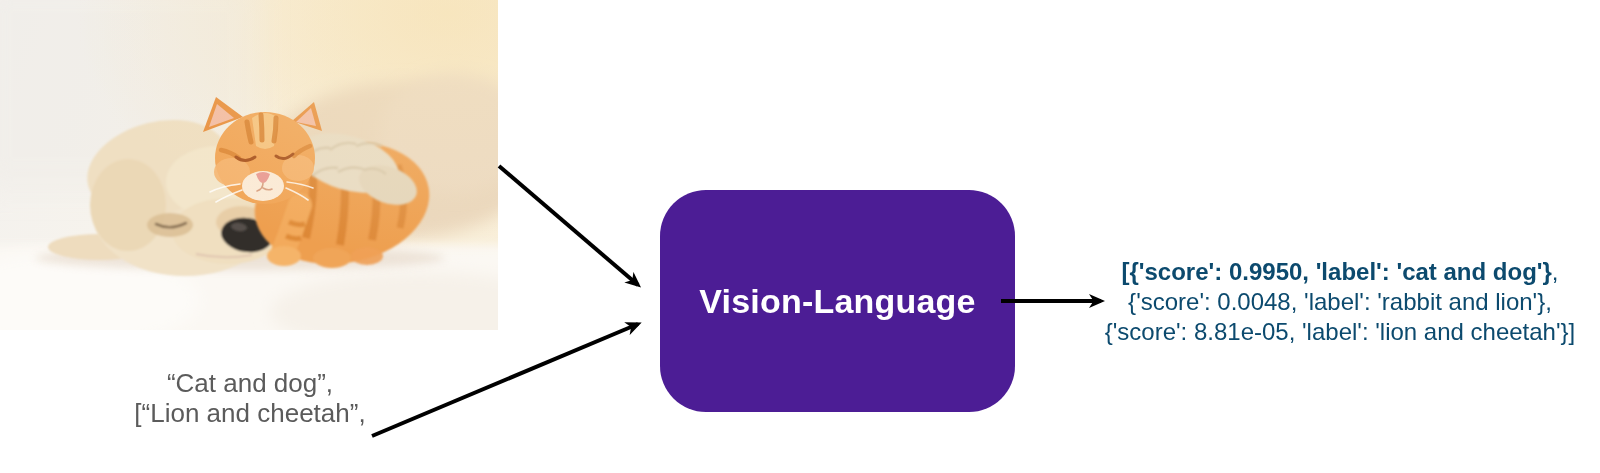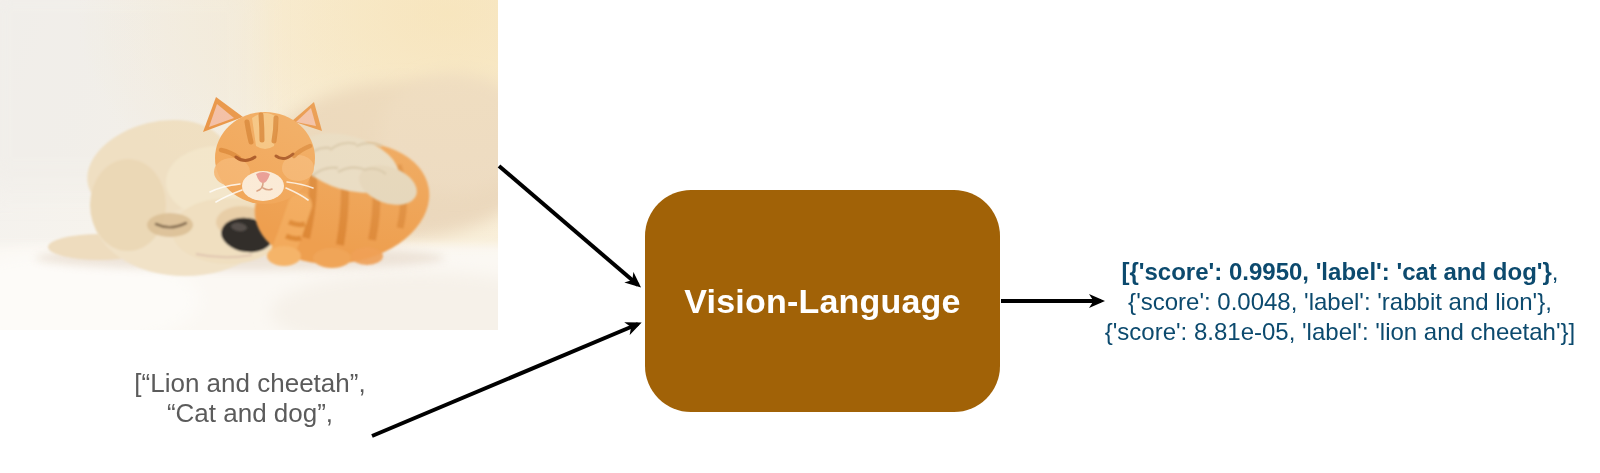--- a/index.html
+++ b/index.html
@@ -176,25 +176,25 @@
         <path d="M256,174 Q263,170 270,174 Q267,183 263,183 Q259,183 256,174 Z" fill="#e99b94"></path>
         <path d="M263,183 Q263,189 257,191 M263,188 Q268,191 272,189" stroke="#d9a183" stroke-width="1.6" fill="none" stroke-linecap="round"></path>
         <path d="M240,184 q-18,2 -30,8 M242,190 q-16,6 -26,12 M287,182 q16,2 26,6 M286,188 q14,6 22,12" stroke="#ffffff" stroke-width="1.6" fill="none" opacity="0.8" stroke-linecap="round"></path>
       </g>
 
       <rect width="498" height="330" fill="url(#glow)" opacity="0.45"></rect>
     </svg>
   </div>
 
   <div class="input-text" style="color: rgb(91, 91, 91);">
+    <div>“Cat and dog”,</div>
     <div>[“Lion and cheetah”,</div>
-    <div>“Cat and dog”,</div>
-  </div>
-
-  <div class="model-box" style="background: #a16207; color: rgb(255, 255, 255);">
+  </div>
+
+  <div class="model-box" style="background: #4c1d95; color: rgb(255, 255, 255); margin-left: 15px;">
     <div>
       <div>Vision-Language</div>
     </div>
   </div>
 
   <div class="output-text" style="color: #0c4a6e;">
     <div class="out-line bold"><span>[{'score': 0.9950, 'label': 'cat and dog'}</span><span class="regular">,</span></div>
     <div class="out-line">{'score': 0.0048, 'label': 'rabbit and lion'},</div>
     <div class="out-line">{'score': 8.81e-05, 'label': 'lion and cheetah'}]</div>
   </div>

